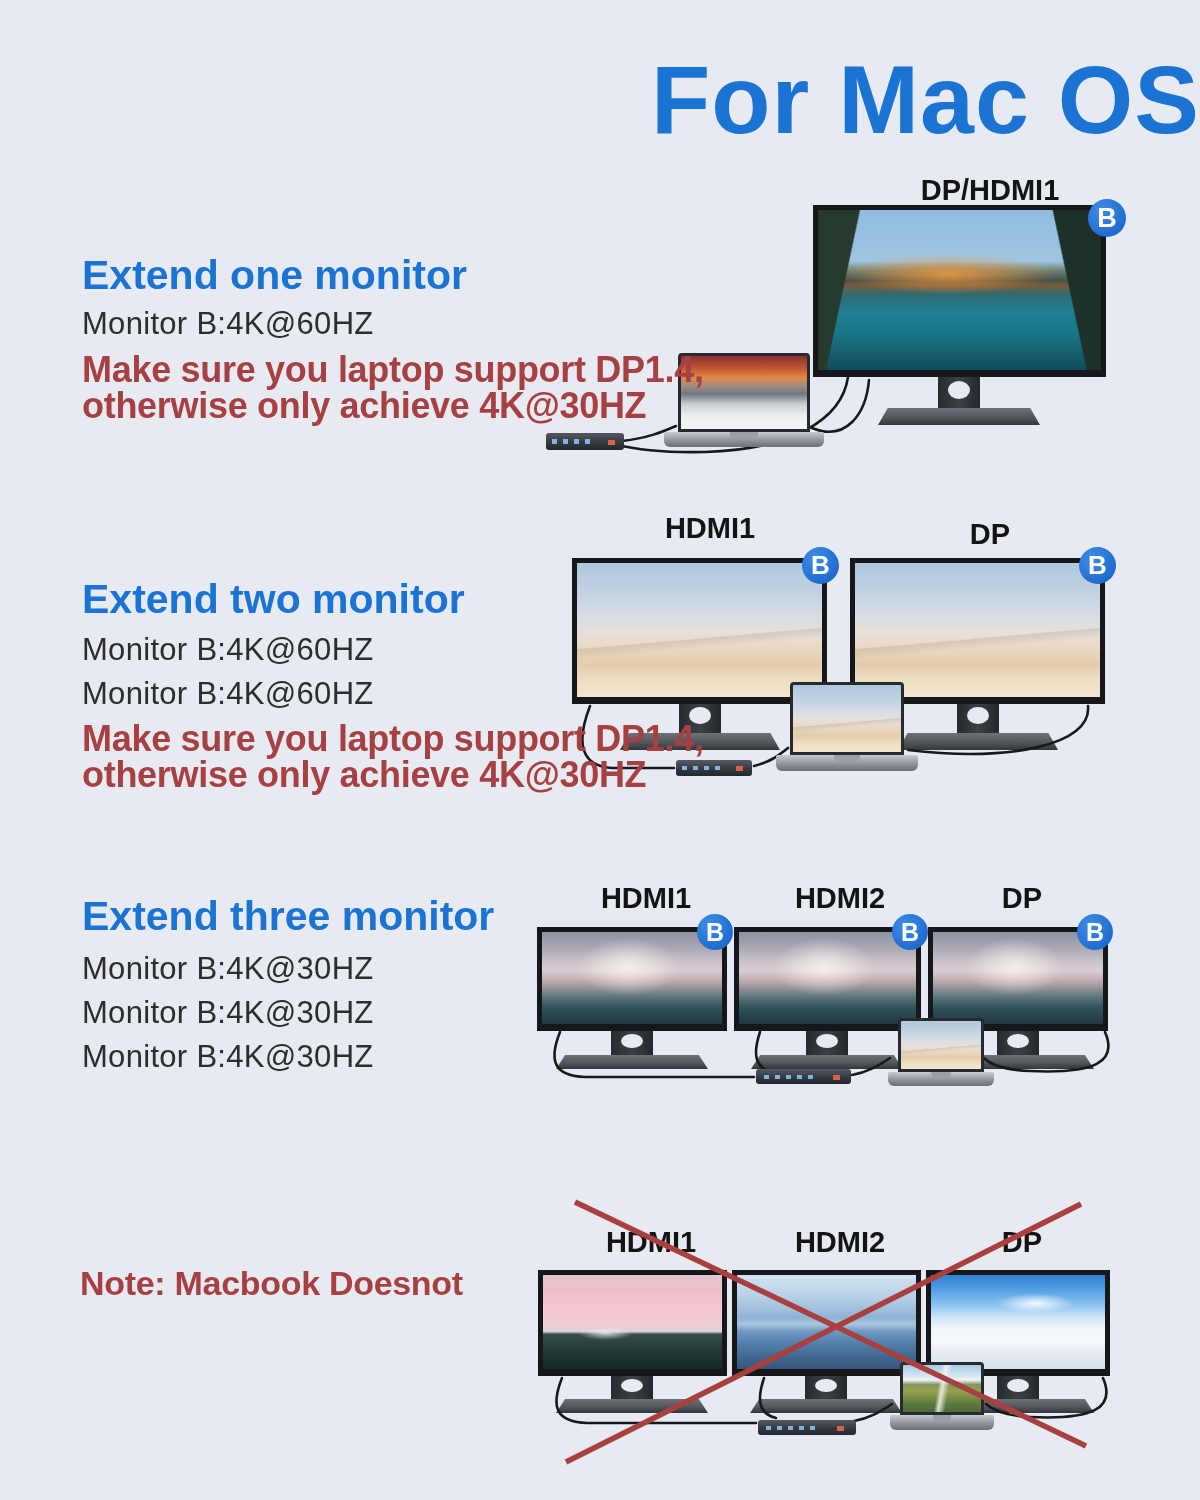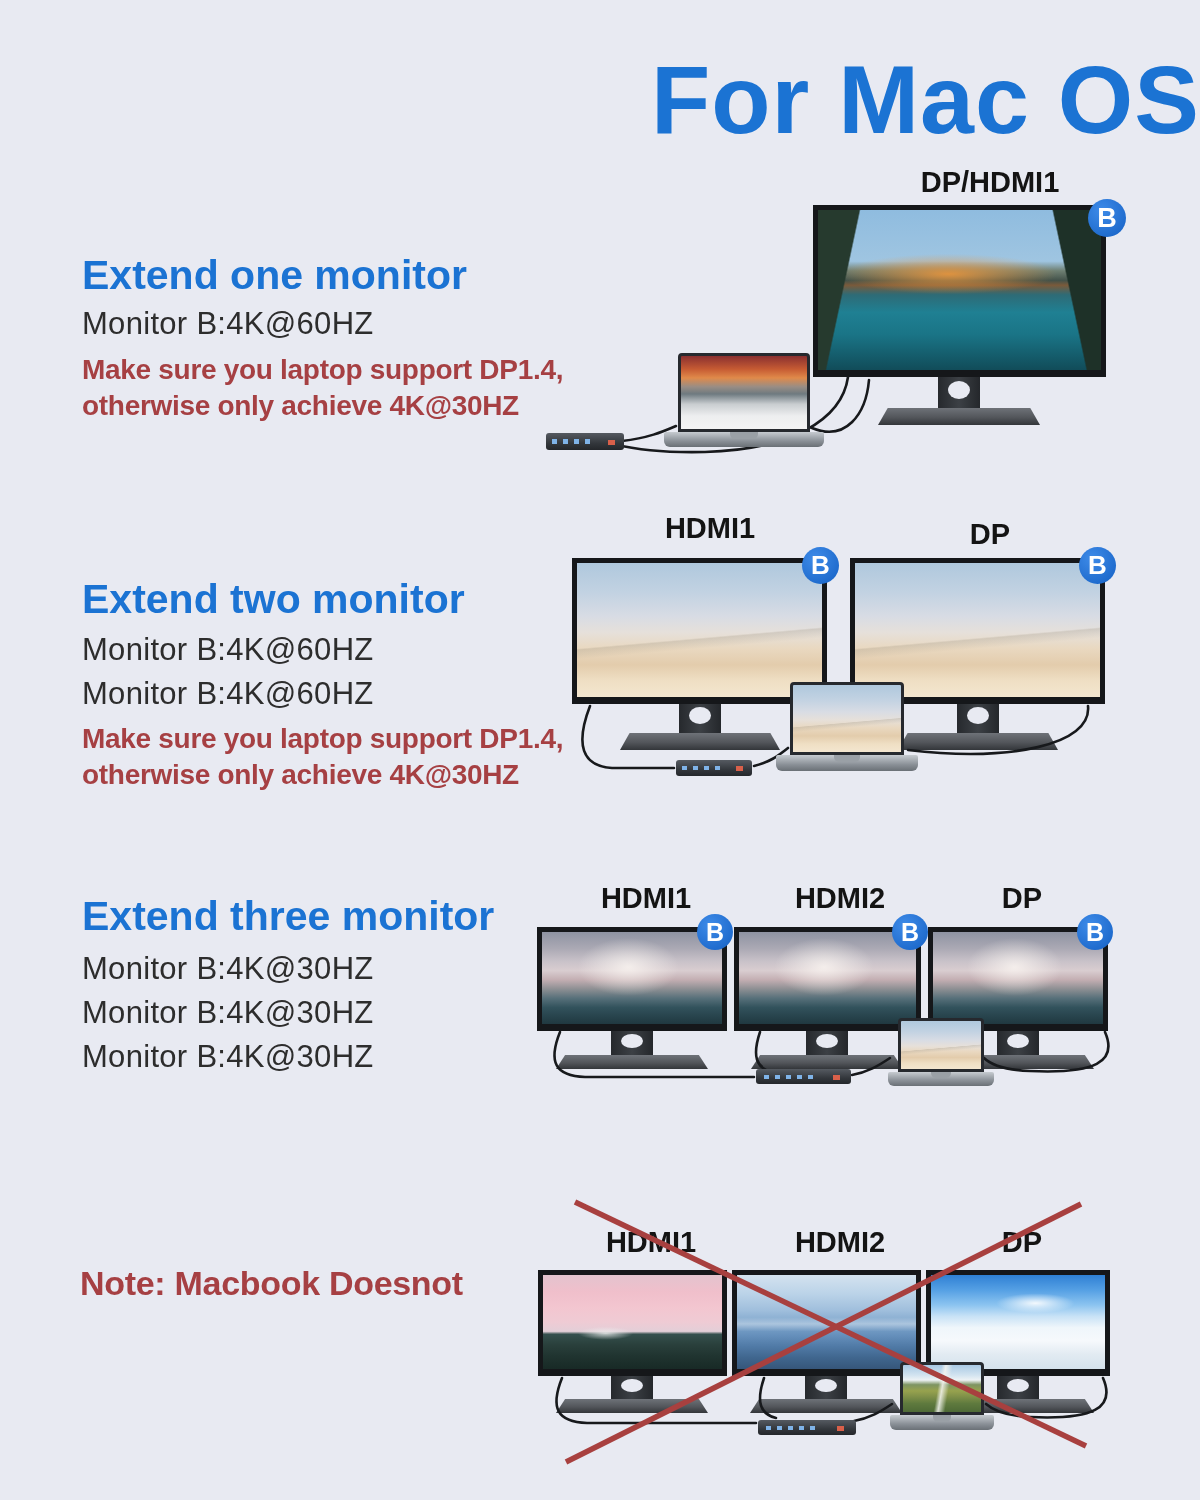--- a/index.html
+++ b/index.html
@@ -2,21 +2,21 @@
 <html><head>
 <meta charset="utf-8">
 <style>
   html,body{margin:0;padding:0;background:#d9dbe4;}
   .page{position:relative;width:1200px;height:1500px;margin:0 auto;background:#E8EAF2;
         overflow:hidden;font-family:"Liberation Sans",sans-serif;}
   .title{position:absolute;left:0;right:0;top:44px;text-align:right;font-size:97px;
          font-weight:bold;color:#1B73D3;letter-spacing:1px;z-index:4;}
   .h2{position:absolute;font-size:41px;font-weight:bold;color:#1B73D3;white-space:nowrap;z-index:4;text-align:center;}
   .spec{position:absolute;font-size:31px;color:#2D2D2D;white-space:nowrap;letter-spacing:.3px;z-index:4;}
-  .warn{position:absolute;font-size:28px;font-weight:bold;color:#A64043;line-height:36px;
+  .warn{position:absolute;font-size:36px;font-weight:bold;color:#A64043;line-height:36px;
         white-space:nowrap;letter-spacing:-.3px;z-index:4;}
   .note{position:absolute;font-size:34px;font-weight:bold;color:#A64043;line-height:38px;
         white-space:nowrap;letter-spacing:-.3px;z-index:4;}
   .mlabel{position:absolute;transform:translateX(-50%);font-size:29px;font-weight:bold;
           color:#141414;white-space:nowrap;z-index:4;}
   
   .mframe{position:absolute;background:#15171A;padding:5px 5px 7px 5px;box-sizing:border-box;z-index:1;}
   .mscreen{width:100%;height:100%;}
   .neck{position:absolute;background:linear-gradient(90deg,#26292D,#3C4045 50%,#24272B);z-index:1;}
   .neck::after{content:"";position:absolute;left:24%;top:12%;width:52%;height:58%;
@@ -82,21 +82,21 @@
 
   <div class="title">For Mac OS</div>
 
   <div class="h2" style="left:82px;top:252px">Extend one monitor</div>
   <div class="spec" style="left:82px;top:306px">Monitor B:4K@60HZ</div>
   <div class="warn" style="left:82px;top:352px">
     <div>Make sure you laptop support DP1.4,</div>
     <div>otherwise only achieve 4K@30HZ</div>
   </div>
 
-  <div class="mlabel" style="left:990px;top:166px">DP/HDMI1</div>
+  <div class="mlabel" style="left:990px;top:174px">DP/HDMI1</div>
   <div class="mframe" style="left:813px;top:205px;width:293px;height:172px">
     <div class="mscreen w-lake"></div>
   </div>
   <div class="neck" style="left:938px;top:377px;width:42px;height:31px"></div>
   <div class="mbase" style="left:878px;top:408px;width:162px;height:17px"></div>
   <div class="badge" style="left:1088px;top:199px;width:38px;height:38px;font-size:27px">B</div>
 
   <div class="lscreen w-mac" style="left:678px;top:353px;width:132px;height:79px"></div>
   <div class="lbase" style="left:664px;top:432px;width:160px;height:15px"></div>
   <div class="dock" style="left:546px;top:433px;width:78px;height:17px"></div>

